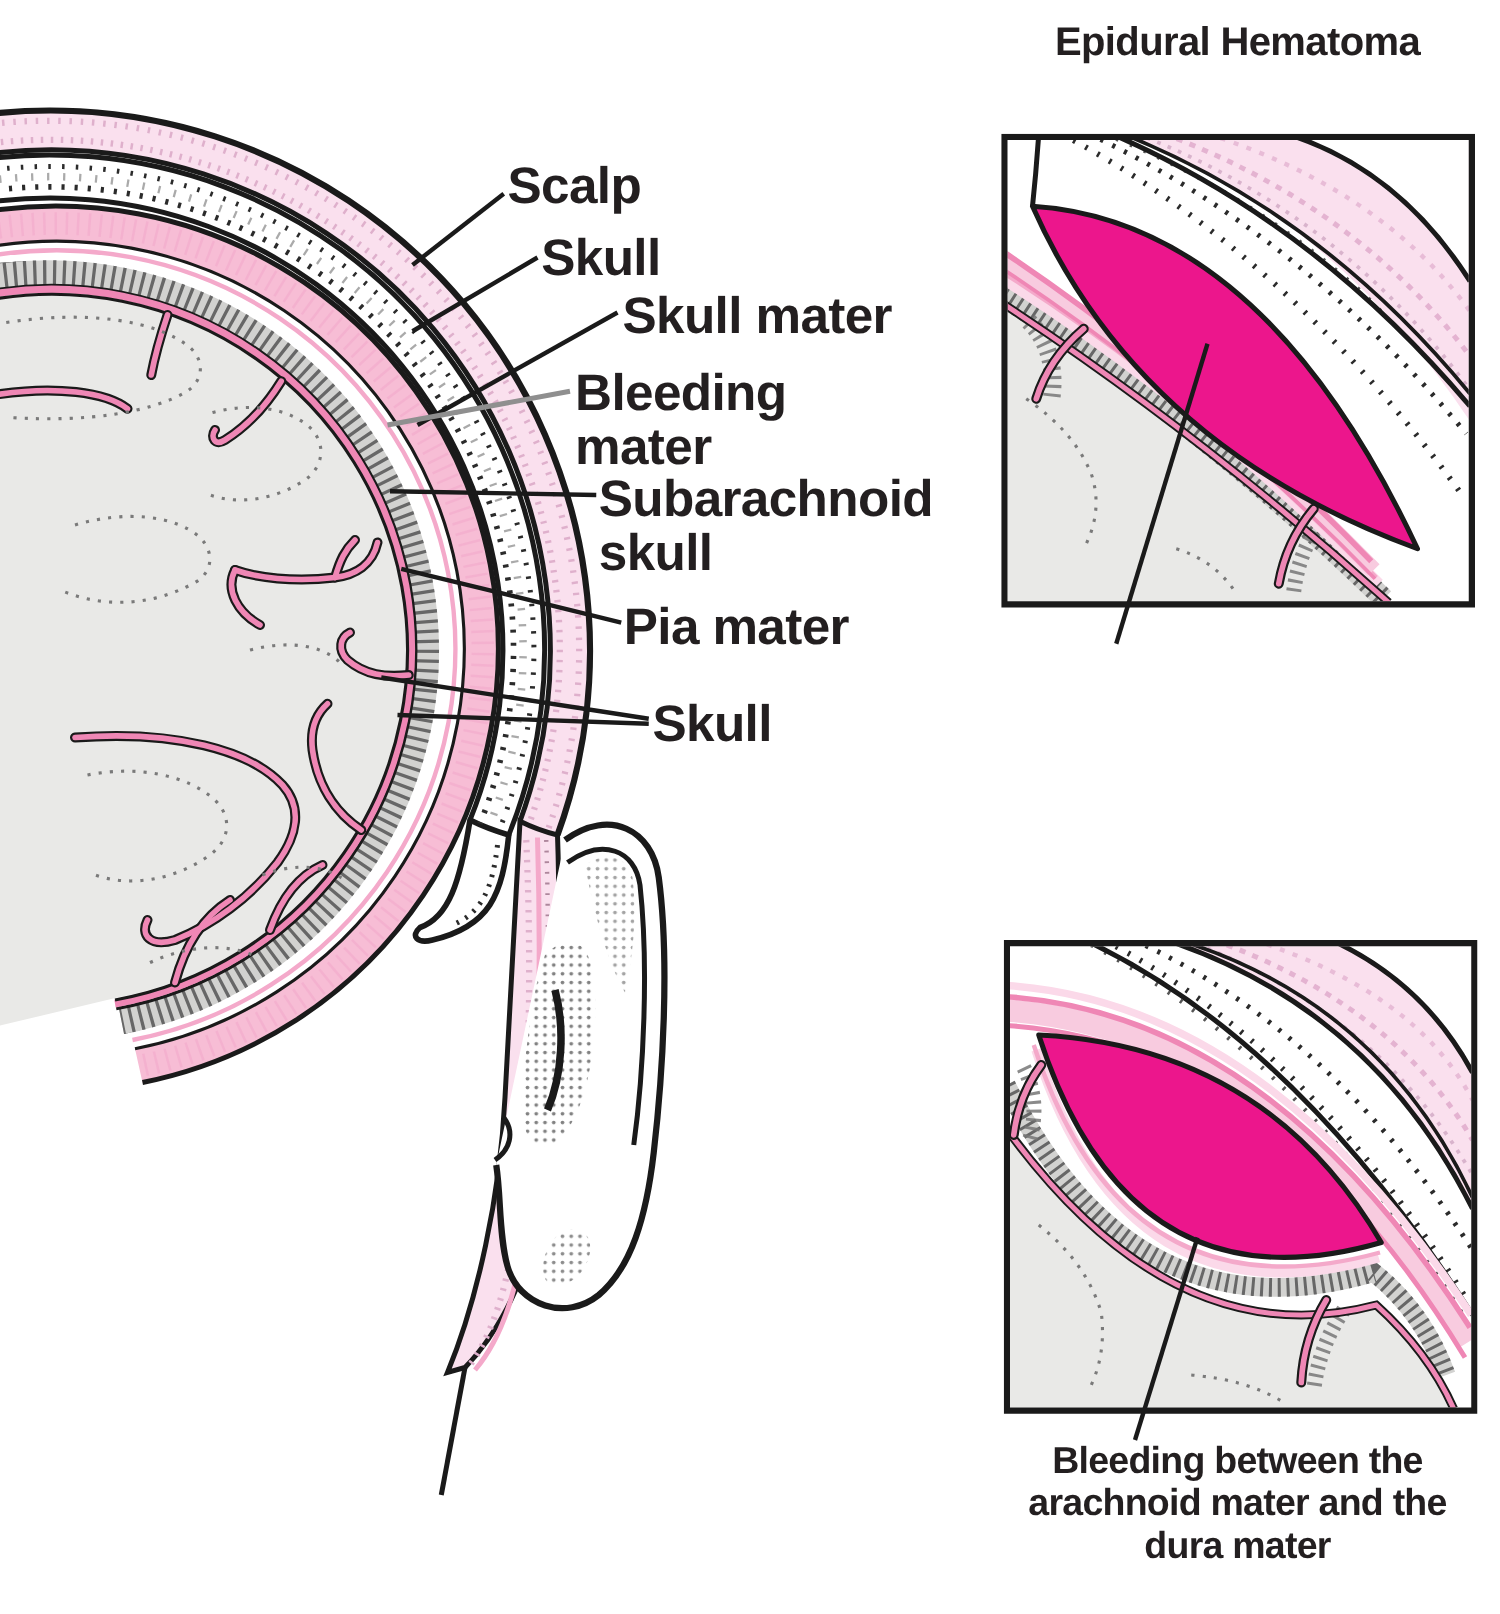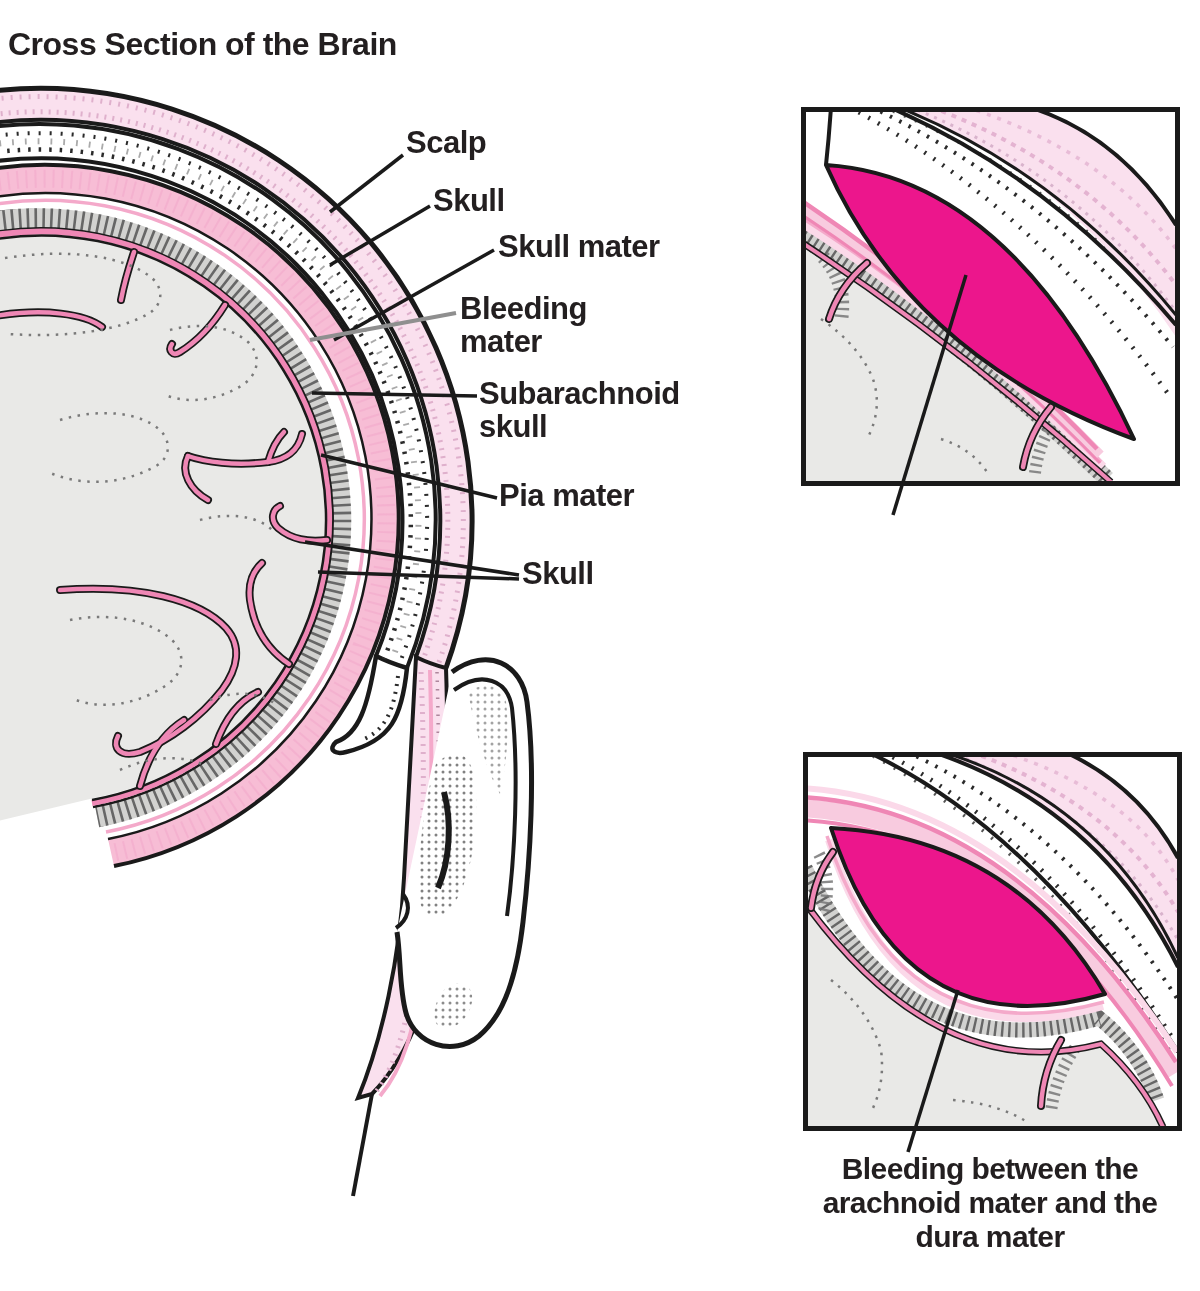--- a/index.html
+++ b/index.html
@@ -5,21 +5,21 @@
   :root{
     --ink:#231f20; --magenta:#ec168c; --pink-strong:#ef87b5; --pink-line:#f4a9ca;
     --pink-band:#f7bdd5; --pink-lightband:#f8cbdf; --pink-pale:#fae0ee; --pink-palest:#fbd9e9;
     --brain-gray:#e9e9e7; --hatch-dark:#676767; --hatch-base:#d2d2d0; --stipple:#dfb0cc;
   }
   html,body{margin:0;padding:0;background:#fff;}
   .stage{position:relative;width:1200px;height:1291px;background:#fff;overflow:hidden;
          font-family:"Liberation Sans", sans-serif;color:var(--ink);}
   .t{position:absolute;font-weight:bold;letter-spacing:-0.5px;color:var(--ink);}
   .page-title{left:8px;top:26px;font-size:32px;}
-  .lbl{font-size:31px;line-height:1.06;}
+  .lbl{font-size:41px;line-height:1.06;}
   .inset-title{width:380px;text-align:center;font-size:32px;line-height:1.1;}
   .caption{text-align:center;font-size:30px;line-height:1.13;letter-spacing:-0.6px;}
   svg{position:absolute;display:block;}
   .np{pointer-events:none;}
 </style>
 </head>
 <body>
 
 <div class="stage">
 
@@ -134,29 +134,29 @@
       <path d="M 430 206 L 330 265"></path>
       <path d="M 494 250 L 334 340"></path>
       <path d="M 456 313 L 310 340" stroke="#8f8f8f" stroke-width="4"></path>
       <path d="M 477 396 L 312 393"></path>
       <path d="M 497 498 L 321 455"></path>
       <path d="M 519 575 L 305 542"></path>
       <path d="M 519 579 L 318 572"></path>
     </g>
   </svg>
 
-  <div class="t page-title">Cross Section of the Brain</div>
   <div class="t lbl" style="left:406px;top:127px">Scalp</div>
   <div class="t lbl" style="left:433px;top:185px">Skull</div>
   <div class="t lbl" style="left:498px;top:231px">Skull mater</div>
   <div class="t lbl" style="left:460px;top:293px;width:165px">Bleeding mater</div>
   <div class="t lbl" style="left:479px;top:378px;width:225px">Subarachnoid skull</div>
   <div class="t lbl" style="left:499px;top:480px">Pia mater</div>
   <div class="t lbl" style="left:522px;top:558px">Skull</div>
 
+  <div class="t inset-title" style="left:800px;top:16px">Epidural Hematoma</div>
 
   <svg class="np" style="left:801px;top:107px;width:379px;height:424px" viewBox="0 0 379 424">
     <defs>
         <clipPath id="clip1">
           <rect x="5" y="5" width="369" height="369"></rect>
         </clipPath>
       </defs>
     <g clip-path="url(#clip1)">
       <rect x="0" y="0" width="379" height="379" fill="#fff"></rect>
 

